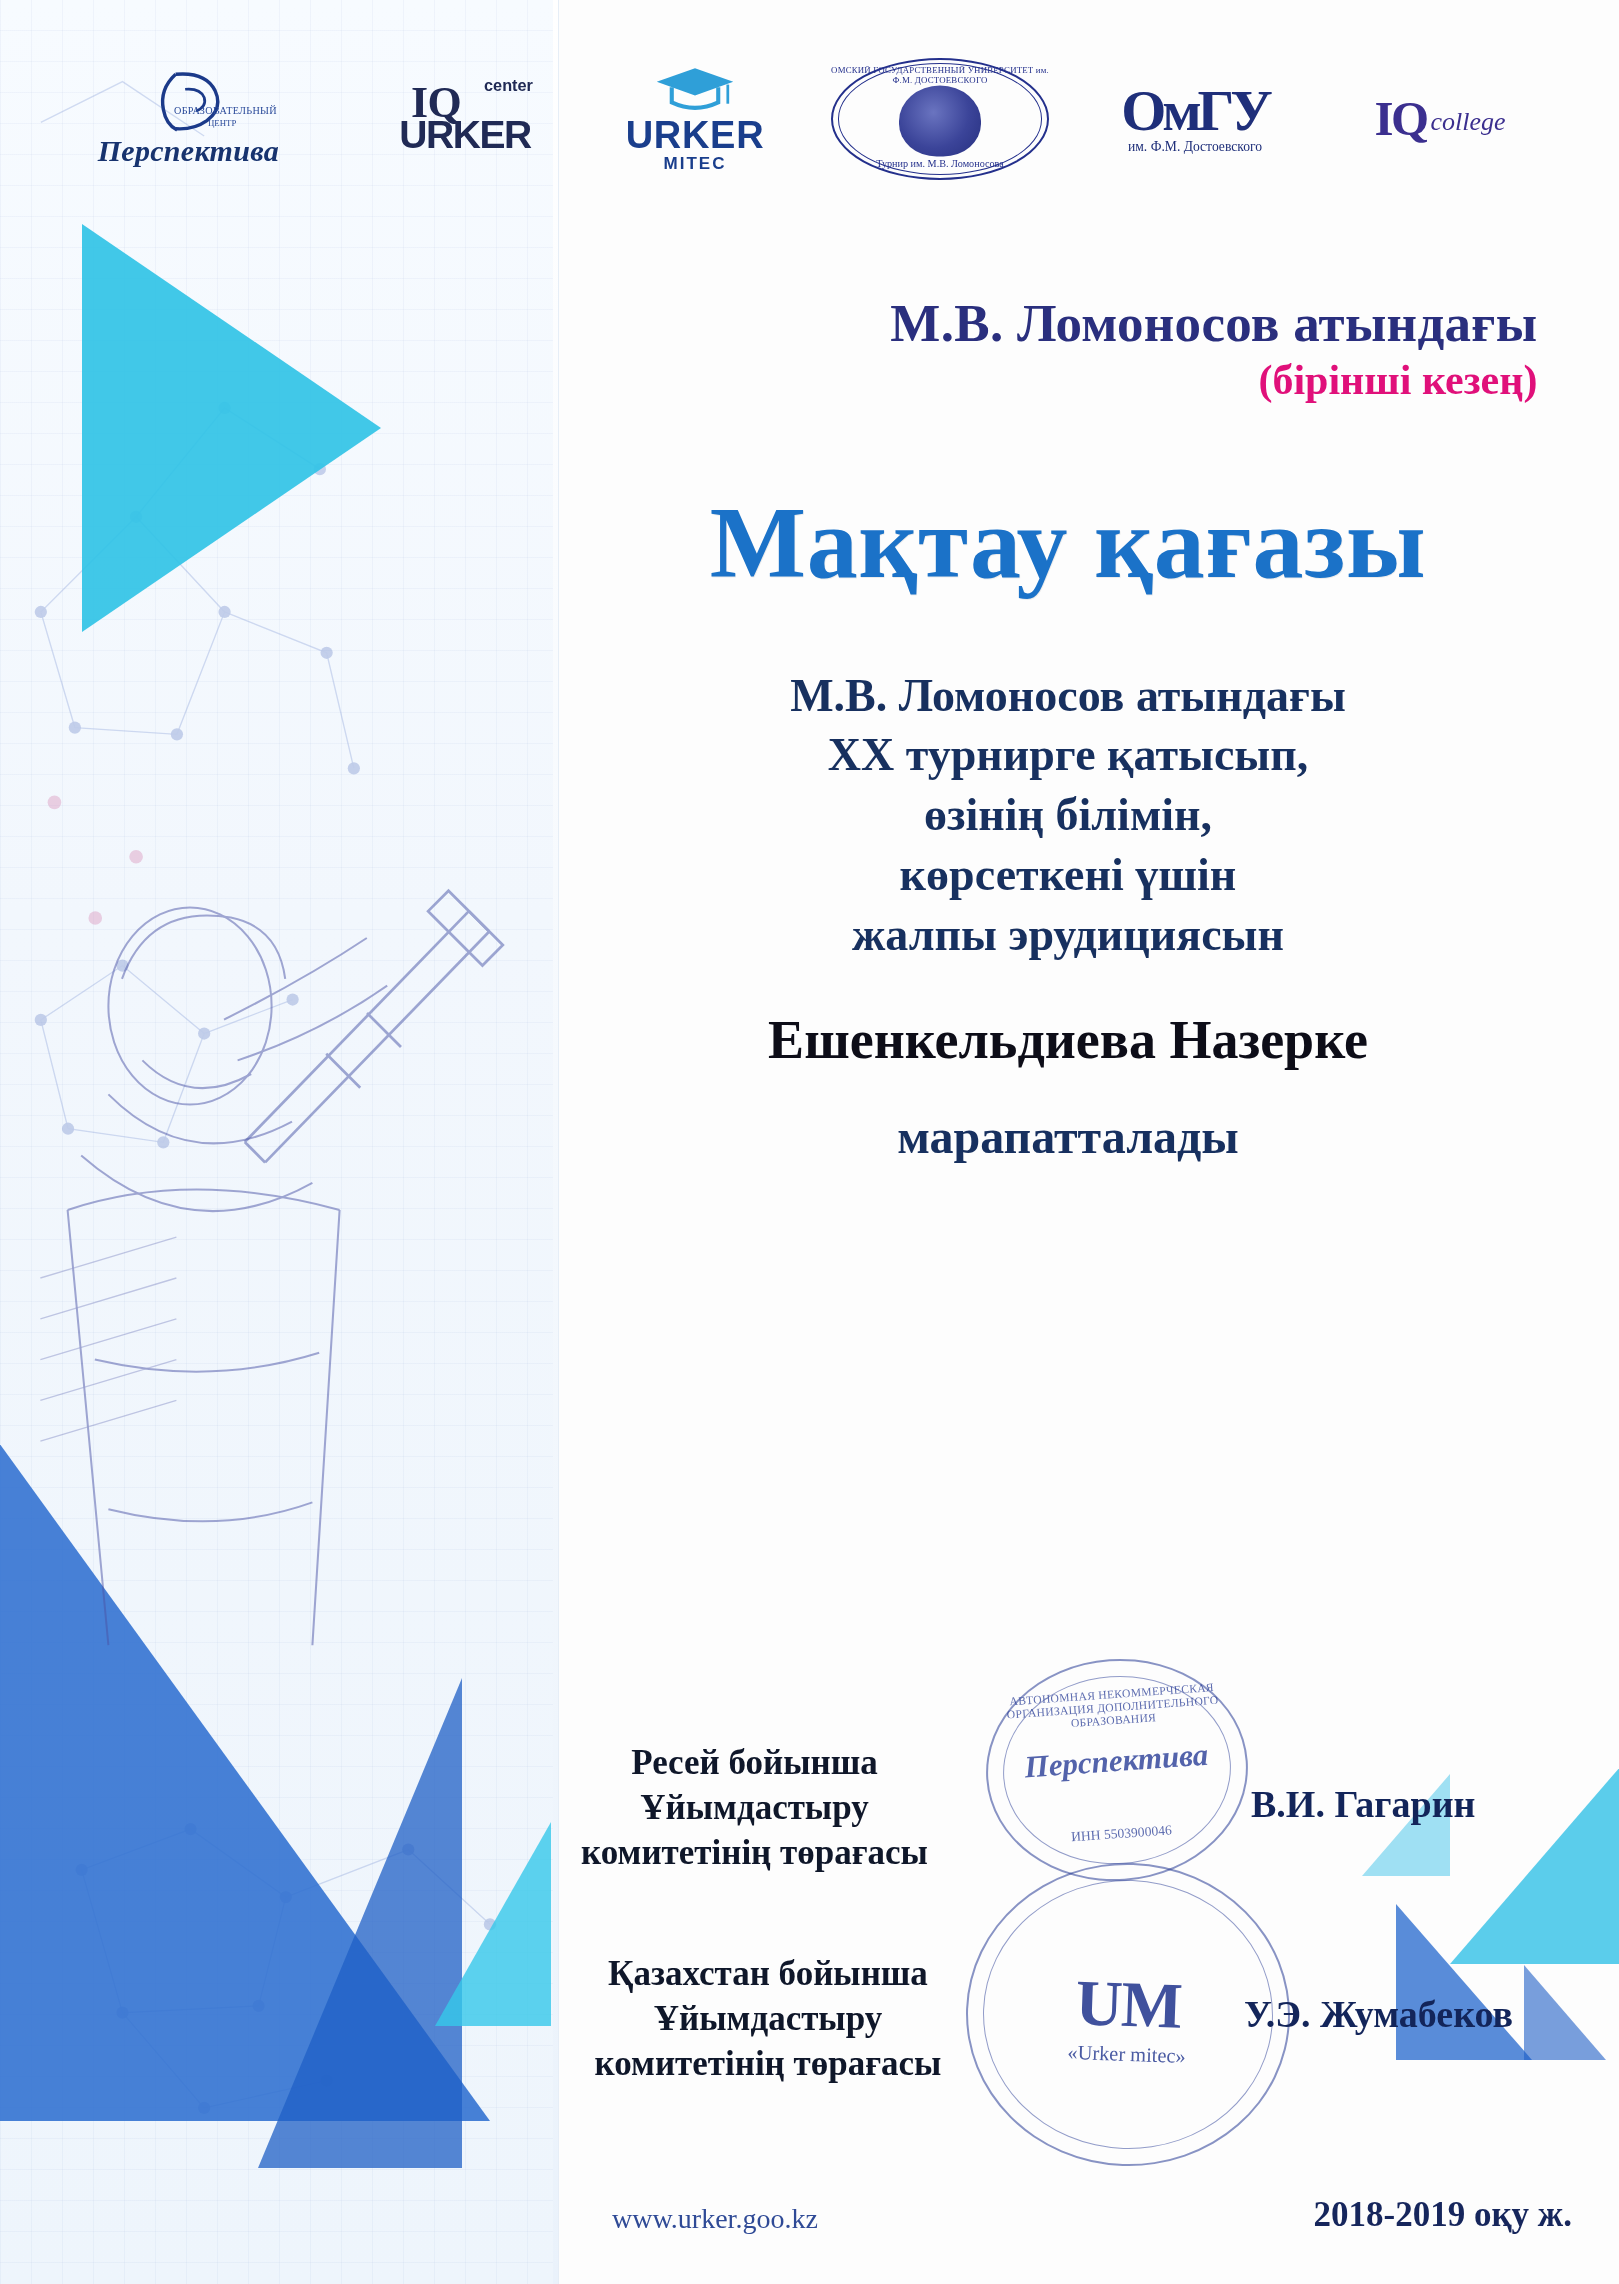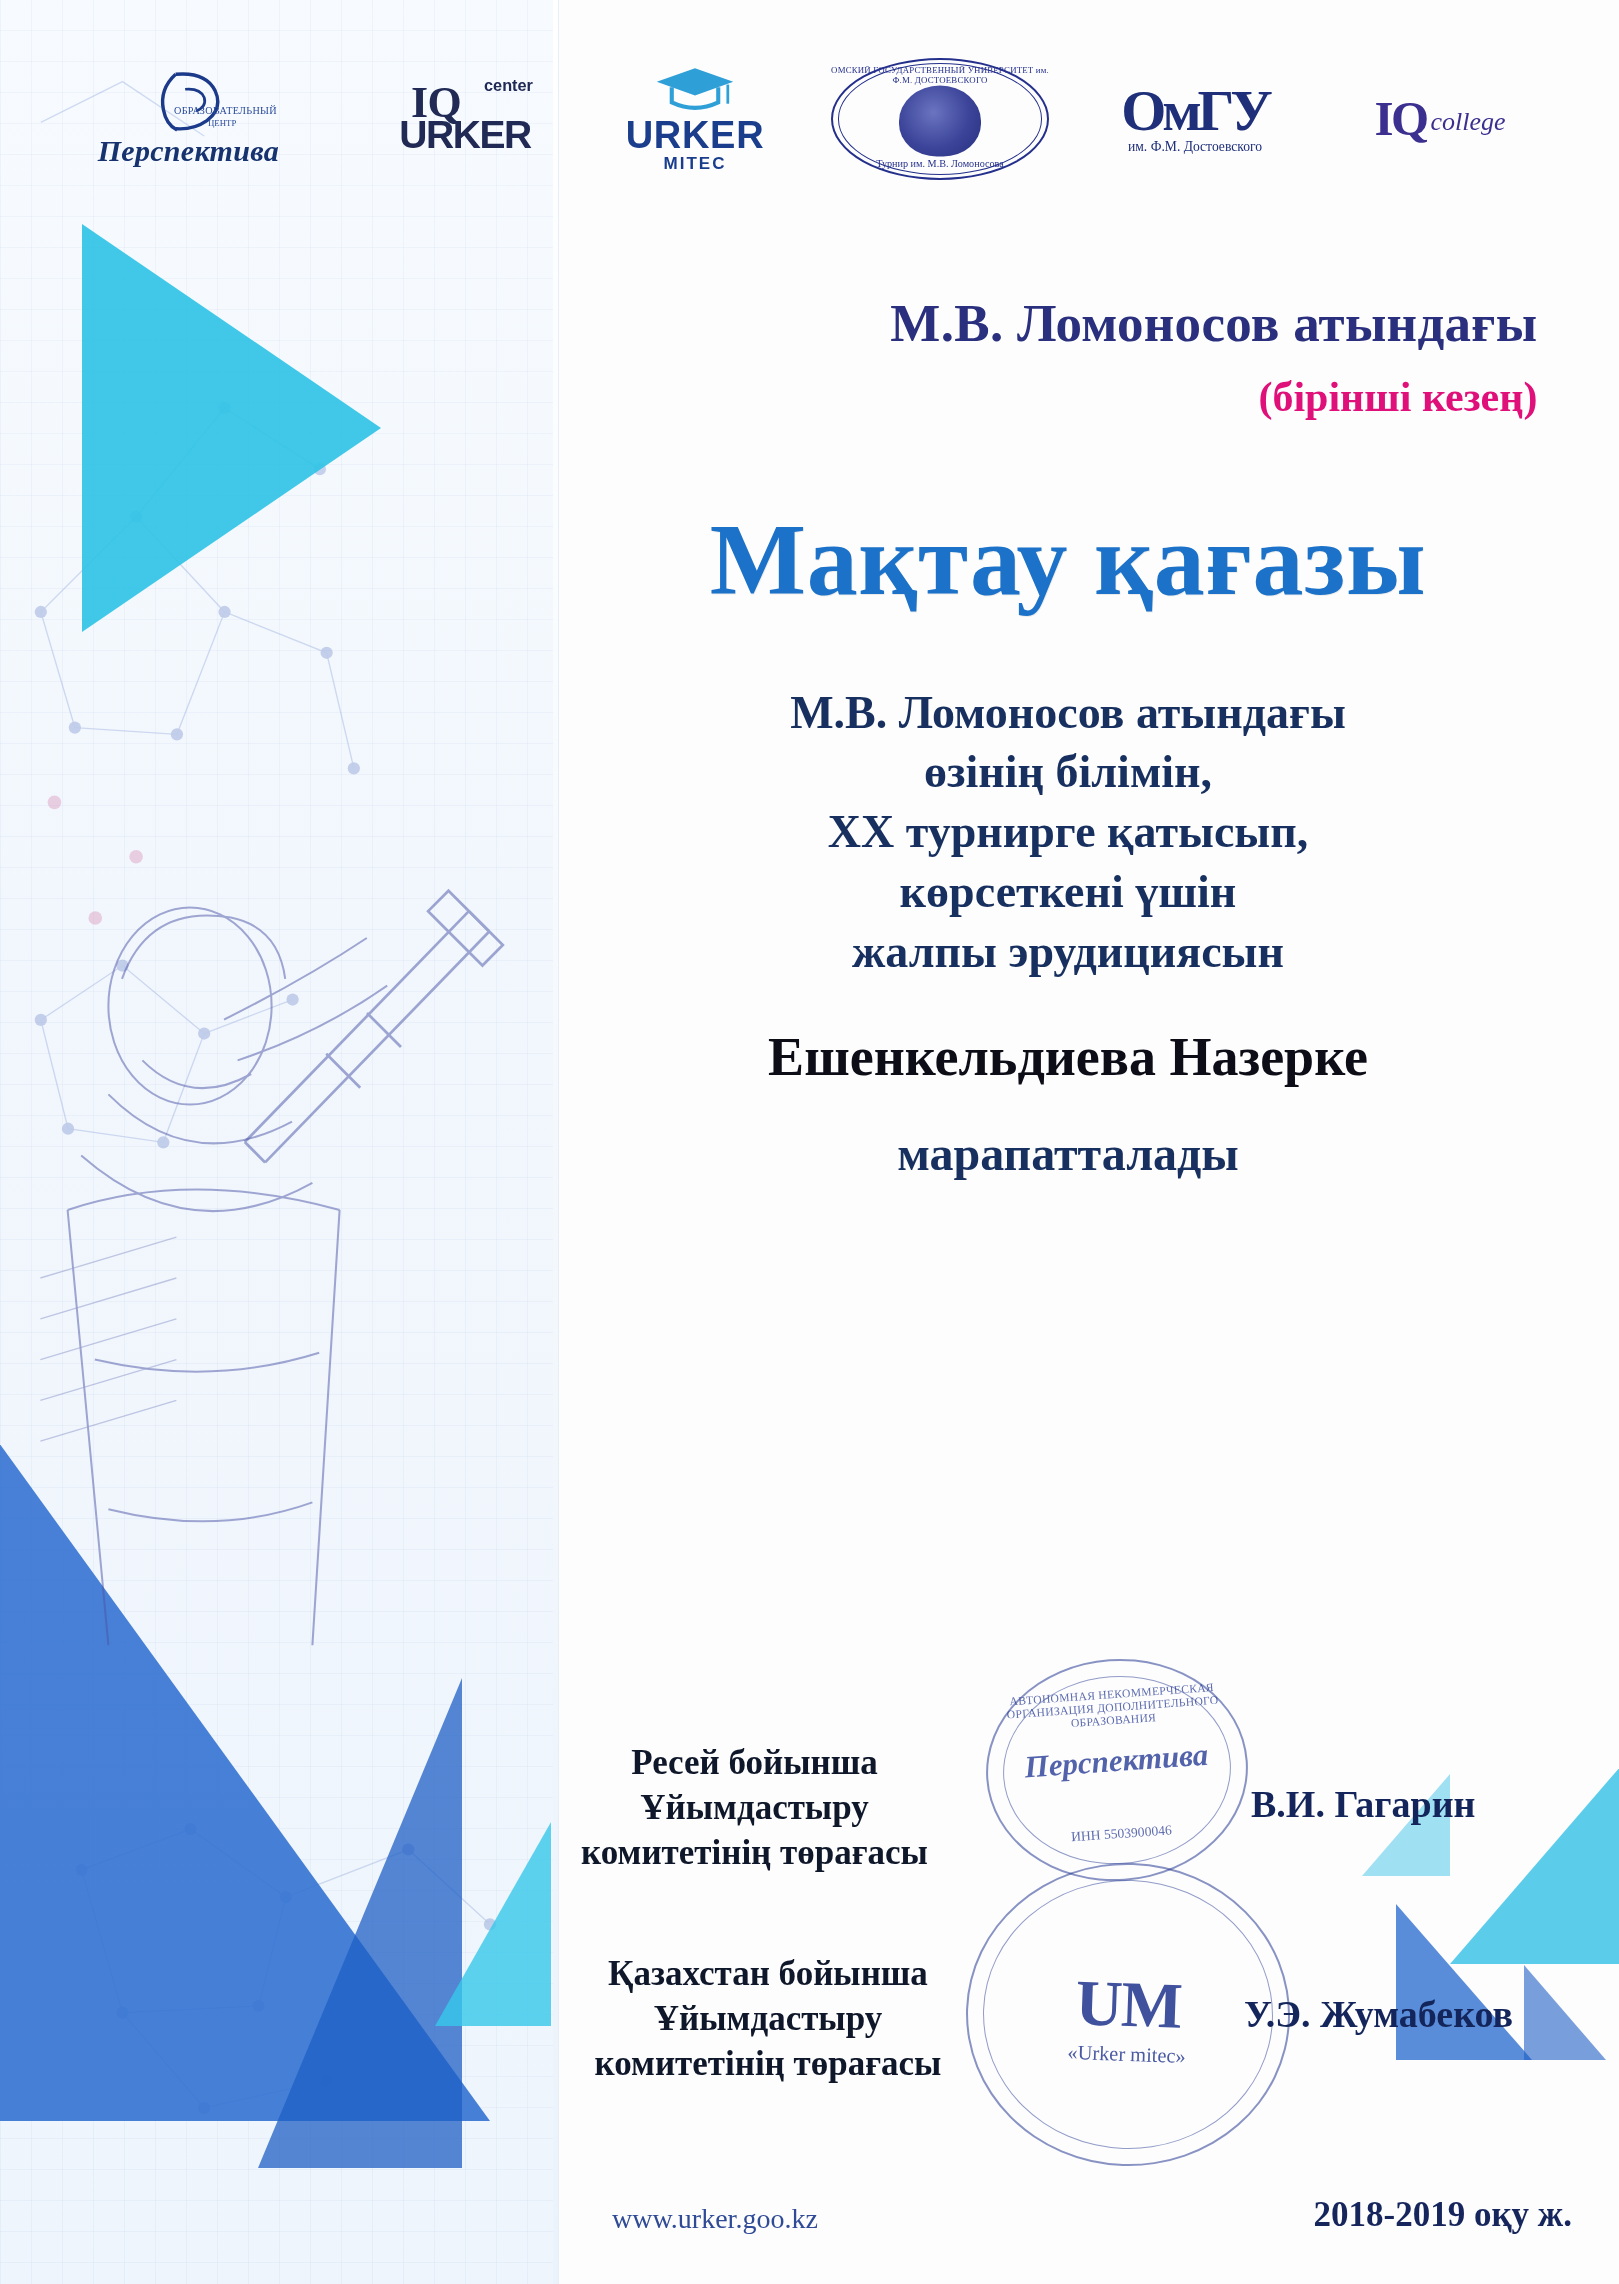--- a/index.html
+++ b/index.html
@@ -239,21 +239,21 @@
     font-size: 53px;
     line-height: 1.18;
     letter-spacing: 0.3px;
     text-align: right;
     padding-right: 13.6px;
   }
   .t-stage {
     color: #e0107a;
     font-weight: 700;
     font-size: 42px;
-    margin-top: 18px;
+    margin-top: 1px;
     text-align: right;
     padding-right: 13.6px;
   }
   .t-title {
     color: #1b72c8;
     font-weight: 700;
     font-size: 102px;
     letter-spacing: 0.7px;
     margin-top: 80px;
     margin-bottom: 65px;
@@ -510,22 +510,22 @@
 
   </div>
 
   <div class="content">
     <div class="t-head">М.В. Ломоносов атындағы</div>
     <div class="t-stage">(бірінші кезең)</div>
 
     <div class="t-title">Мақтау қағазы</div>
 
     <div class="t-body">М.В. Ломоносов атындағы</div>
+    <div class="t-body">ХХ турнирге қатысып,</div>
     <div class="t-body">өзінің білімін,</div>
-    <div class="t-body">ХХ турнирге қатысып,</div>
     <div class="t-body">көрсеткені үшін</div>
     <div class="t-body">жалпы эрудициясын</div>
 
     <div class="t-name">Ешенкельдиева Назерке</div>
     <div class="t-award">марапатталады</div>
   </div>
 
   <div class="sig-block sig1">
     <div>Ресей бойынша</div>
     <div>Ұйымдастыру</div>

